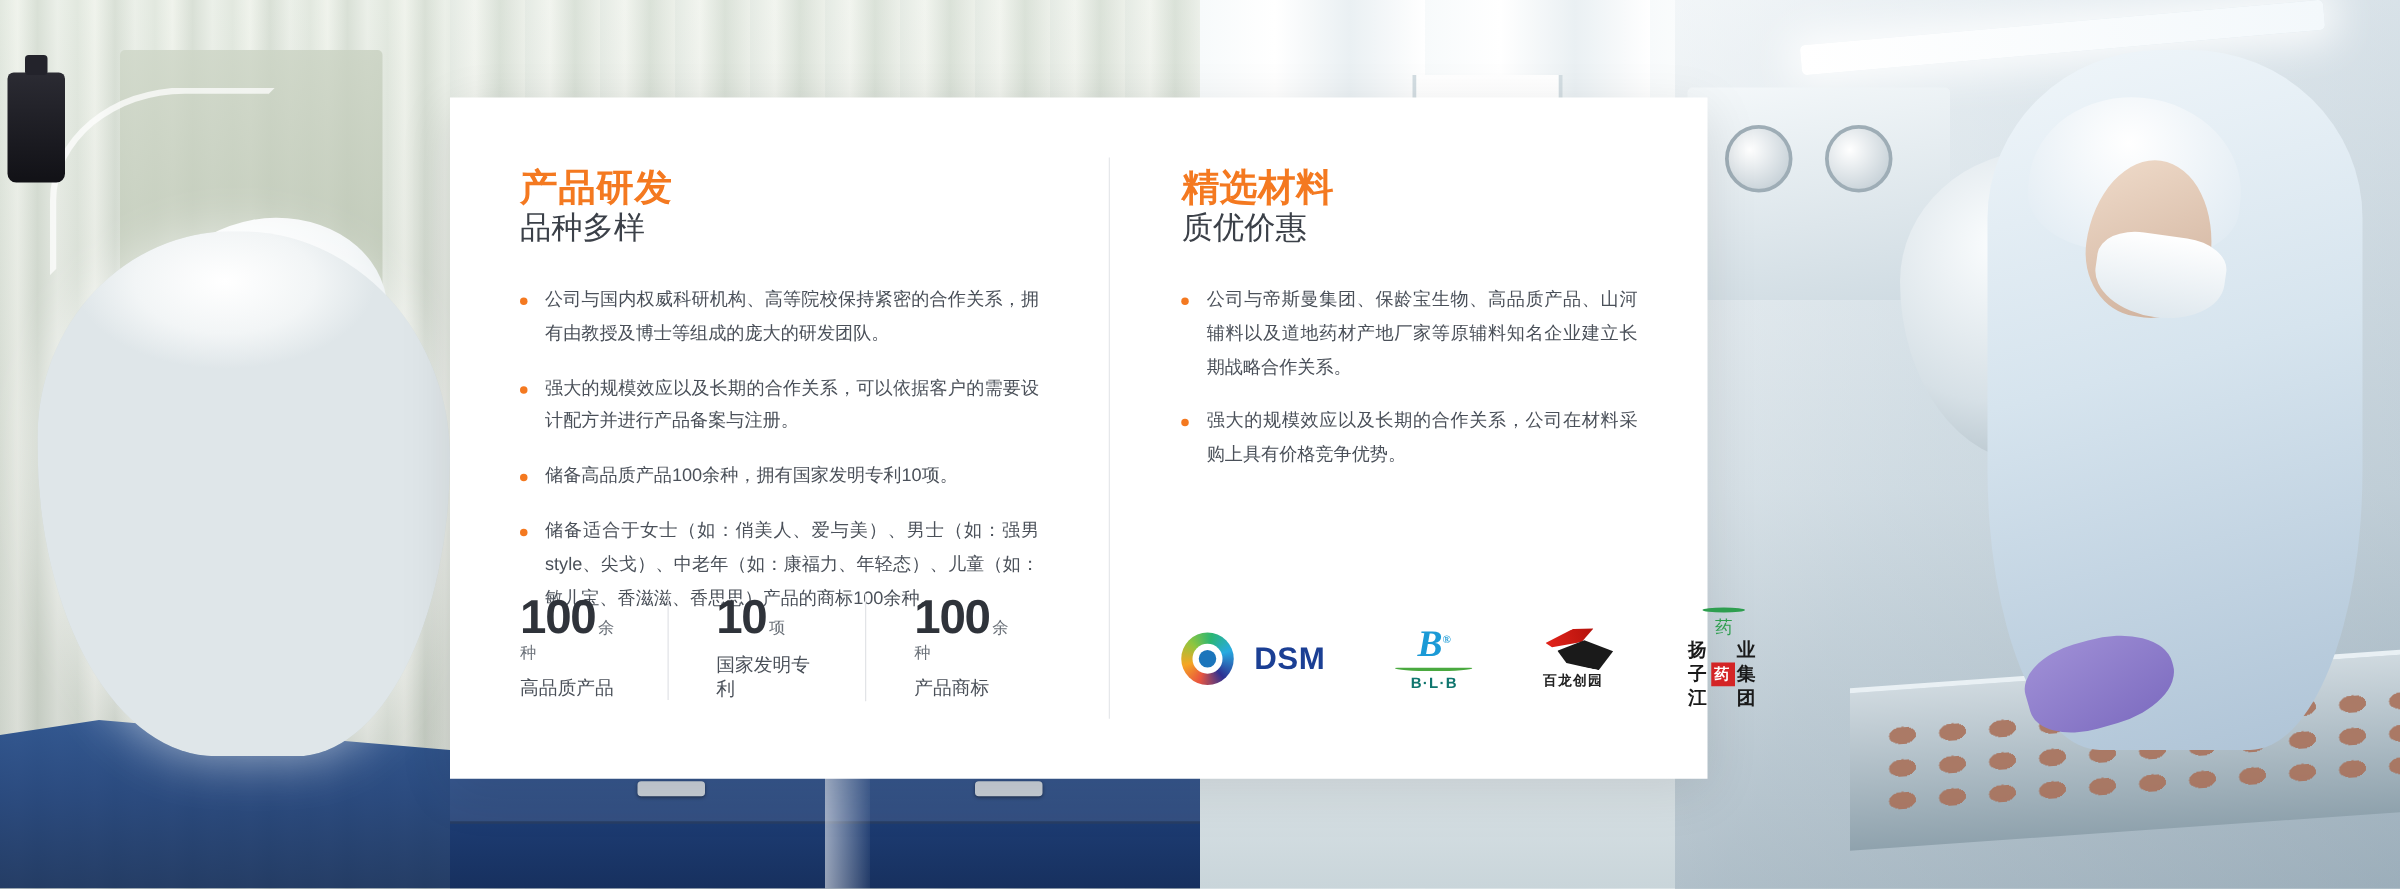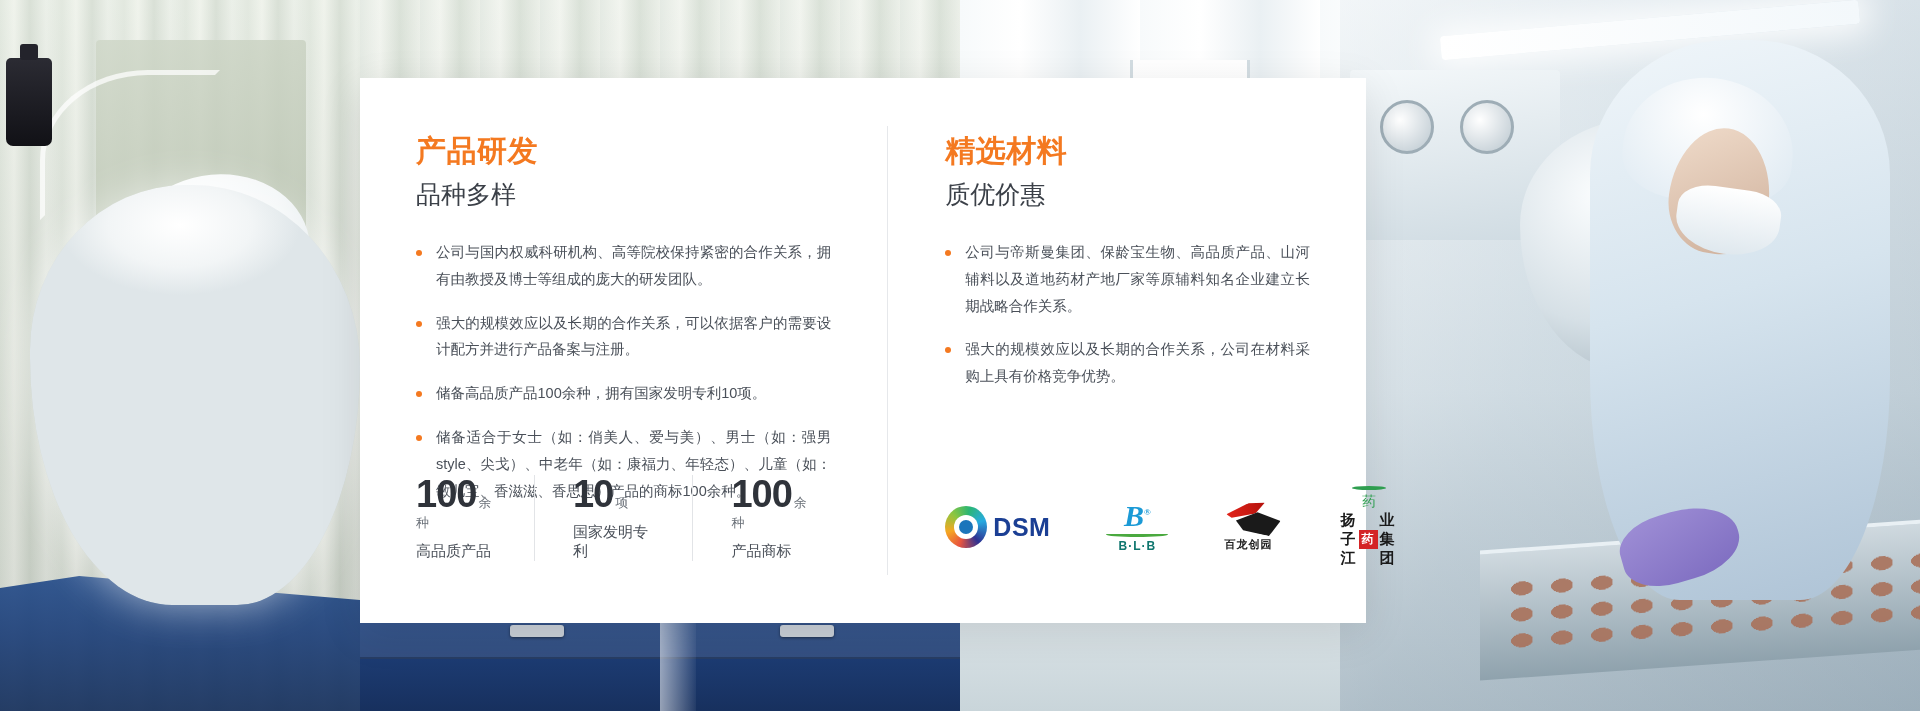--- a/index.html
+++ b/index.html
@@ -155,21 +155,21 @@
   .col-right::before {
     content:""; position:absolute; left:0; top:48px; bottom:48px; width:1px;
     background:#e6e8eb;
   }
 
   .h-main {
     font-size: 30px; font-weight: 700; color: #F47920; letter-spacing: .5px;
     line-height: 1.1;
   }
   .h-sub {
-    font-size: 25px; font-weight: 400; color: #3b4048; margin-top: 12px;
+    font-size: 25px; font-weight: 400; color: #3b4048; 
     line-height: 1.2;
   }
 
   ul.bullets { list-style: none; margin-top: 30px; }
   ul.bullets li {
     position: relative; padding-left: 20px; margin-bottom: 17px;
     font-size: 14.5px; line-height: 1.85; color: #4a5059; text-align: justify;
   }
   ul.bullets li .dot {
     position:absolute; left:0; top:11px; width:6px; height:6px; border-radius:50%;
@@ -184,21 +184,21 @@
     font-size: 38px; font-weight: 700; color: #2f333a; line-height: 1;
     letter-spacing: -1px;
   }
   .stat .unit { font-size: 13px; font-weight: 400; color: #6a7078; margin-left: 2px; }
   .stat .cap { font-size: 15px; color: #4a5059; margin-top: 10px; }
 
   
   .logos { position:absolute; left:58px; bottom:70px; display:flex; align-items:center; gap:56px; }
   .logo { display:flex; align-items:center; height:52px; }
 
-  .logo-dsm { gap:6px;justify-content:flex-end; }
+  .logo-dsm { gap:16px;justify-content:flex-end; }
   .dsm-mark { width:42px; height:42px; border-radius:50%;
     background: conic-gradient(from 200deg,#e8543f 0deg,#f5a623 55deg,#8dc63f 115deg,#2bb673 170deg,#27aae1 230deg,#2e3192 300deg,#e8543f 360deg);
     position:relative; }
   .dsm-mark::after{ content:""; position:absolute; left:9px; top:9px; width:24px; height:24px;
     border-radius:50%; background:#ffffff; }
   .dsm-mark::before{ content:""; position:absolute; left:14px; top:14px; width:14px; height:14px;
     border-radius:50%; background:#1b75bb; z-index:2; }
   .dsm-text { font-size:25px; font-weight:700; color:#1b3f94; letter-spacing:.5px; }
 
   .logo-blb { flex-direction:column; justify-content:center; }

